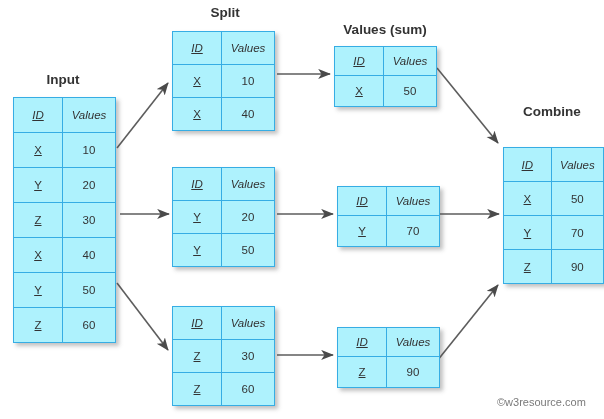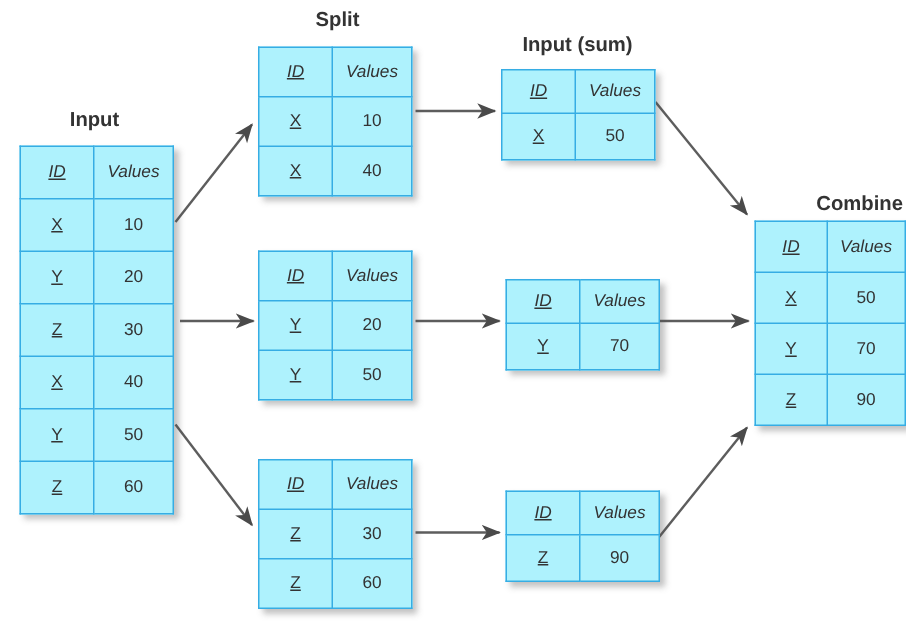--- a/index.html
+++ b/index.html
@@ -113,22 +113,22 @@
       <line x1="440" y1="214" x2="499" y2="214" stroke="#5d5d5d" stroke-width="1.6" marker-end="url(#ah)"></line>
     </g>
 
     <g>
       <line x1="437" y1="361" x2="498" y2="285" stroke="#5d5d5d" stroke-width="1.6" marker-end="url(#ah)"></line>
     </g>
   </svg>
 
   <div class="stage-title" style="left:175px; top:5px; width:100px;">Split</div>
   <div class="stage-title" style="left:13px; top:72px; width:100px;">Input</div>
-  <div class="stage-title" style="left:330px; top:22px; width:110px;">Input (sum)</div>
-  <div class="stage-title" style="left:502px; top:128px; width:100px;text-align:right;">Combine</div>
+  <div class="stage-title" style="left:330px; top:22px; width:110px;">Values (sum)</div>
+  <div class="stage-title" style="left:502px; top:104px; width:100px;">Combine</div>
 
   <table class="dtable" style="left:13px; top:97px;">
     <tbody>
         <tr>
       <td class="hdr col-id" style="height:34px;">ID</td>
       <td class="hdr col-val" style="height:34px;">Values</td>
     </tr>
     <tr>
       <td class="col-id" style="height:34px;">X</td>
       <td class="col-val" style="height:34px;">10</td>
@@ -260,14 +260,15 @@
       <td class="col-id" style="height:33px;">Y</td>
       <td class="col-val" style="height:33px;">70</td>
     </tr>
     <tr>
       <td class="col-id" style="height:33px;">Z</td>
       <td class="col-val" style="height:33px;">90</td>
     </tr>
   </tbody>
     </table>
 
+  <div class="watermark" style="left:497px; top:396px;">©w3resource.com</div>
 
 </div>
 
 </body></html>

